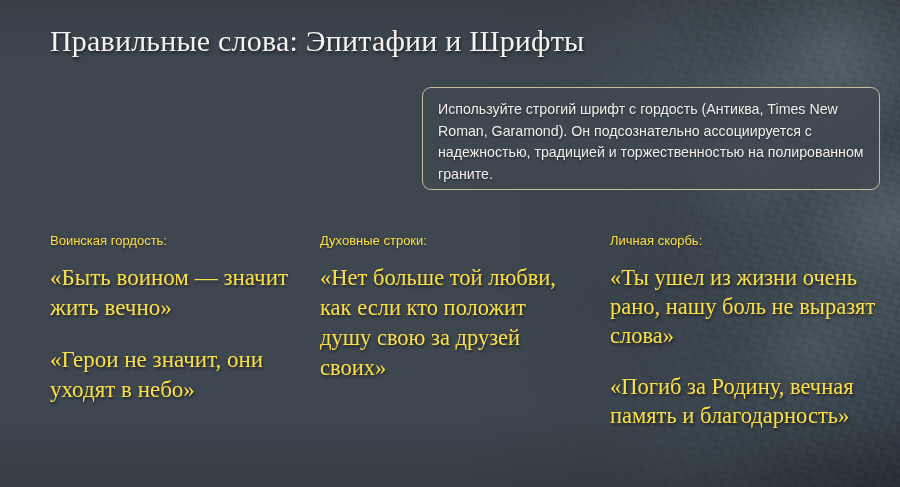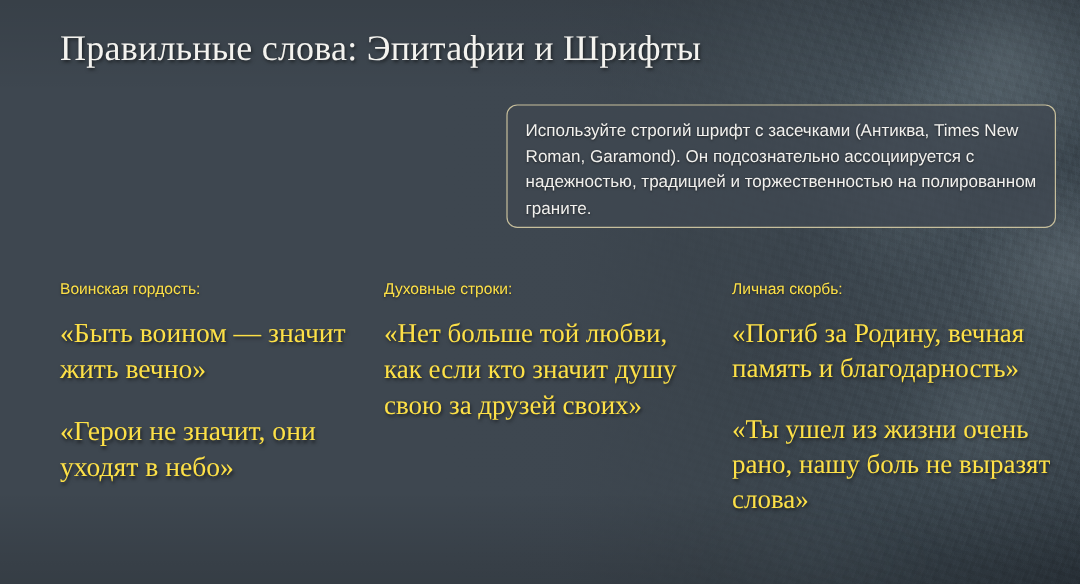--- a/index.html
+++ b/index.html
@@ -168,37 +168,37 @@
   <div class="bg-grain"></div>
   <div class="bg-veins"></div>
   <div class="bg-scrim"></div>
   <div class="bg-vignette"></div>
 
   <div class="content">
 
     <div class="slide-title">Правильные слова: Эпитафии и Шрифты</div>
 
     <div class="callout">
-      <div class="callout-text">Используйте строгий шрифт с засечками (Антиква, Times New Roman, Garamond). Он подсознательно ассоциируется с надежностью, традицией и торжественностью на полированном граните.</div>
+      <div class="callout-text">Используйте строгий шрифт с гордость (Антиква, Times New Roman, Garamond). Он подсознательно ассоциируется с надежностью, традицией и торжественностью на полированном граните.</div>
     </div>
 
     <div class="columns">
 
       <div class="col col-0">
         <div class="col-label">Воинская гордость:</div>
         <div class="quote">«Быть воином — значит жить вечно»</div>
         <div class="quote">«Герои не значит, они уходят в небо»</div>
       </div>
 
       <div class="col col-1">
         <div class="col-label">Духовные строки:</div>
-        <div class="quote">«Нет больше той любви, как если кто значит душу свою за друзей своих»</div>
+        <div class="quote">«Нет больше той любви, как если кто положит душу свою за друзей своих»</div>
       </div>
 
       <div class="col col-2">
         <div class="col-label">Личная скорбь:</div>
+        <div class="quote">«Ты ушел из жизни очень рано, нашу боль не выразят слова»</div>
         <div class="quote">«Погиб за Родину, вечная память и благодарность»</div>
-        <div class="quote">«Ты ушел из жизни очень рано, нашу боль не выразят слова»</div>
       </div>
 
     </div>
   </div>
 </div>
 
 </body></html>

